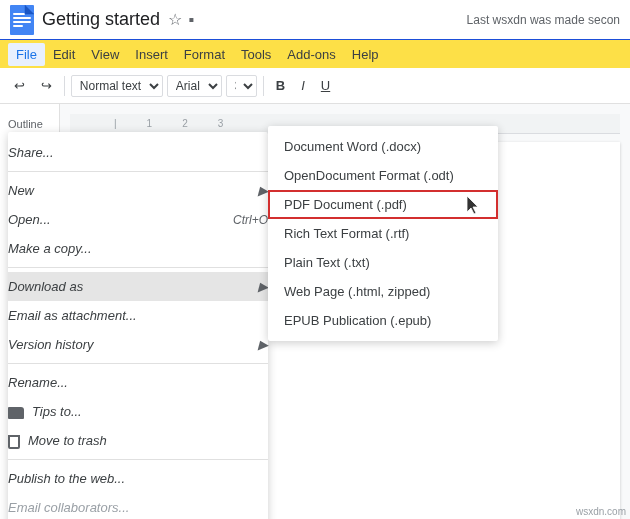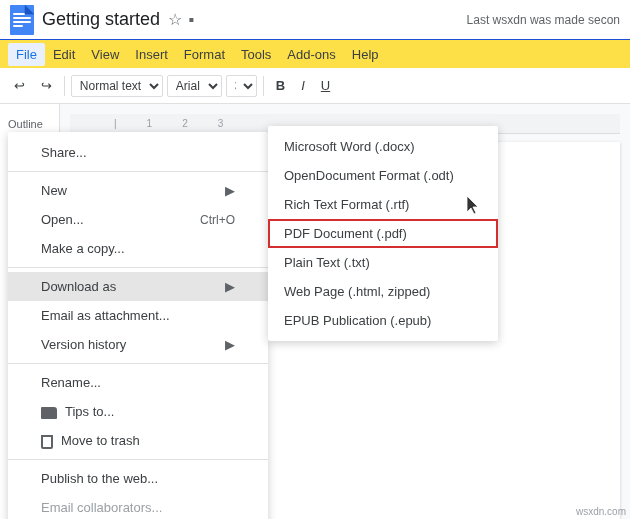--- a/index.html
+++ b/index.html
@@ -164,25 +164,26 @@
       width: 260px;
       background: #fff;
       box-shadow: 0 2px 10px rgba(0,0,0,0.2);
       border-radius: 2px;
       z-index: 1000;
       padding: 6px 0;
     }
     .dropdown-item {
       display: flex;
       align-items: center;
-      padding: 7px 33px;
+      padding: 7px 0;
       color: #3c4043;
       cursor: pointer;
       font-size: 13px;
       position: relative;
+      font-style: italic;
     }
     .dropdown-item.disabled { color: #9aa0a6; cursor: default; }
     .dropdown-item .shortcut {
       margin-left: auto;
       color: #5f6368;
       font-size: 12px;
     }
     .dropdown-item .arrow {
       margin-left: auto;
       color: #5f6368;
@@ -348,30 +349,30 @@
     <div class="dropdown-separator"></div>
     <div class="dropdown-item">
       <span>Publish to the web...</span>
     </div>
     <div class="dropdown-item disabled">
       <span>Email collaborators...</span>
     </div>
 
     <div class="submenu-download">
       <div class="submenu-item">
-        <span>Microsoft Word (.docx)</span>
+        <span>Document Word (.docx)</span>
       </div>
       <div class="submenu-item">
         <span>OpenDocument Format (.odt)</span>
-      </div>
-      <div class="submenu-item">
-        <span>Rich Text Format (.rtf)</span>
       </div>
       <div class="submenu-item highlighted">
         <span>PDF Document (.pdf)</span>
+      </div>
+      <div class="submenu-item">
+        <span>Rich Text Format (.rtf)</span>
       </div>
       <div class="submenu-item">
         <span>Plain Text (.txt)</span>
       </div>
       <div class="submenu-item">
         <span>Web Page (.html, zipped)</span>
       </div>
       <div class="submenu-item">
         <span>EPUB Publication (.epub)</span>
       </div>

